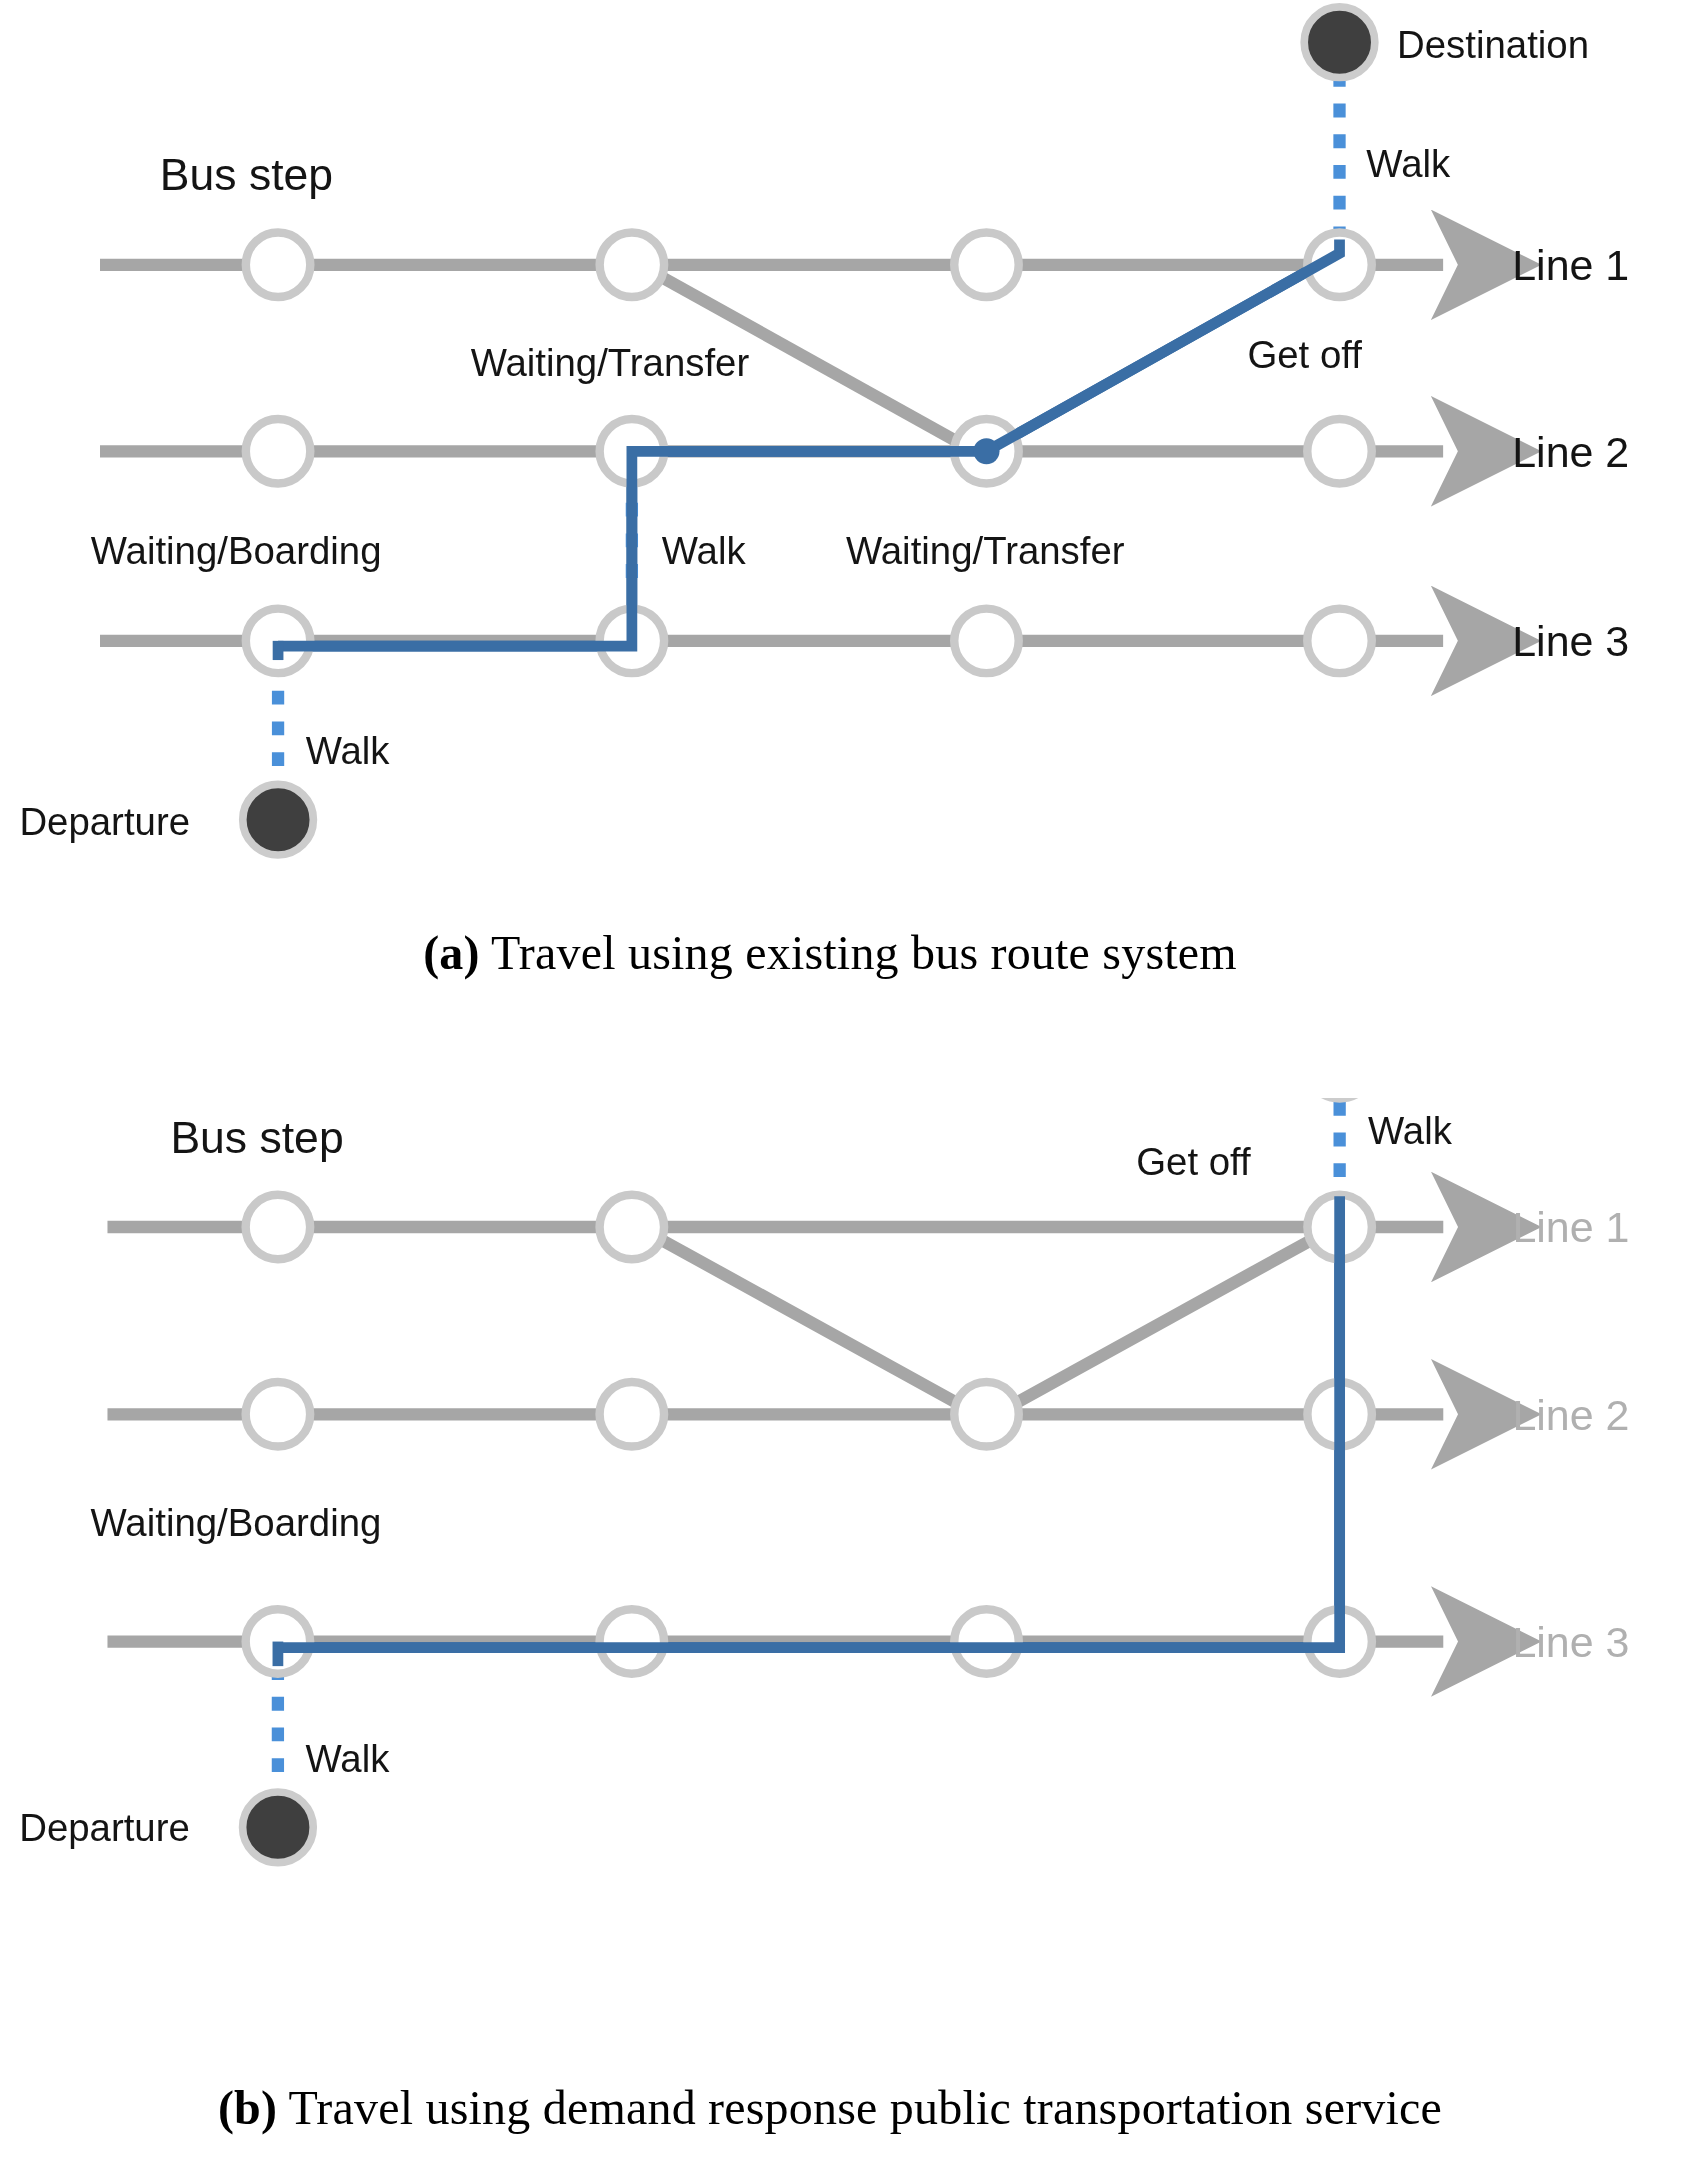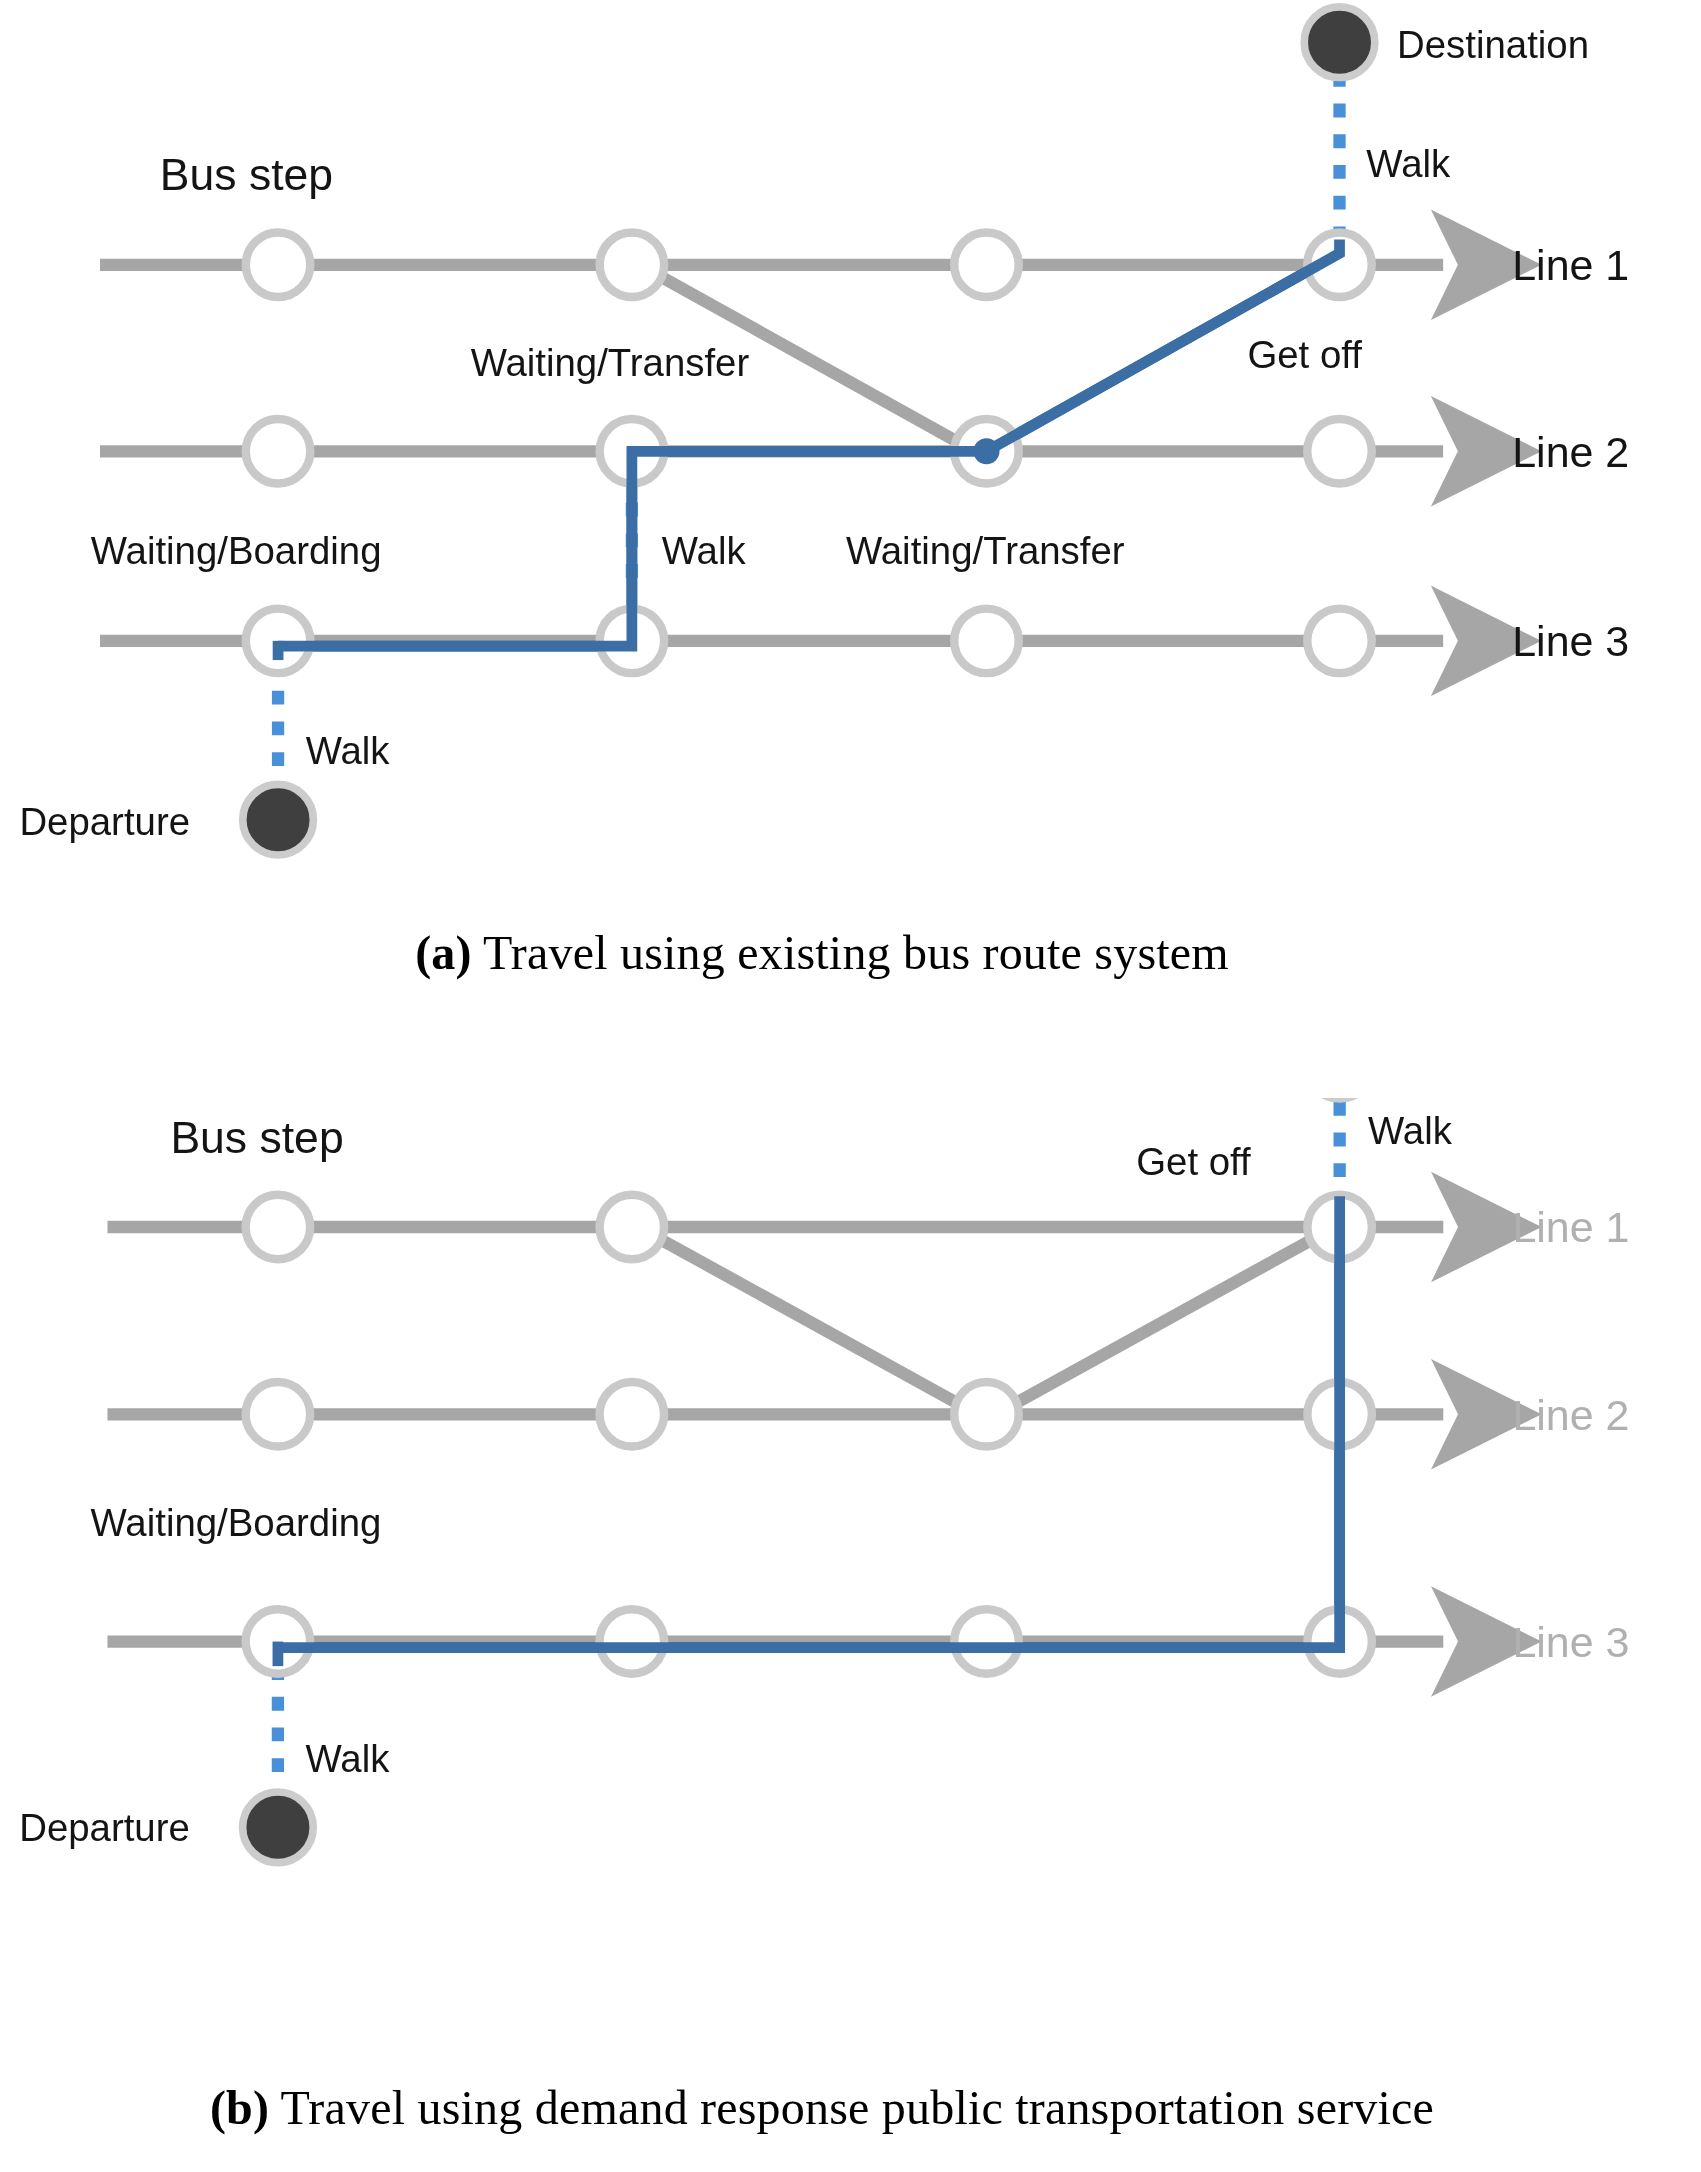--- a/index.html
+++ b/index.html
@@ -24,21 +24,21 @@
     left: 0;
     width: 1702px;
   }
   #panel-a { top: 0; height: 921px; }
   #panel-b { top: 1098px; height: 952px; }
 
   .panel svg { display: block; width: 1702px; height: 100%; }
 
   .caption {
     position: absolute;
-    left: 4px;
+    left: 12px;
     width: 1636px;
     text-align: center;
     font-family: "Liberation Serif", serif;
     font-size: 48px;
     color: #000000;
     white-space: nowrap;
     letter-spacing: 0.2px;
   }
   #caption-a { top: 925px; }
   #caption-b { top: 2080px; }

